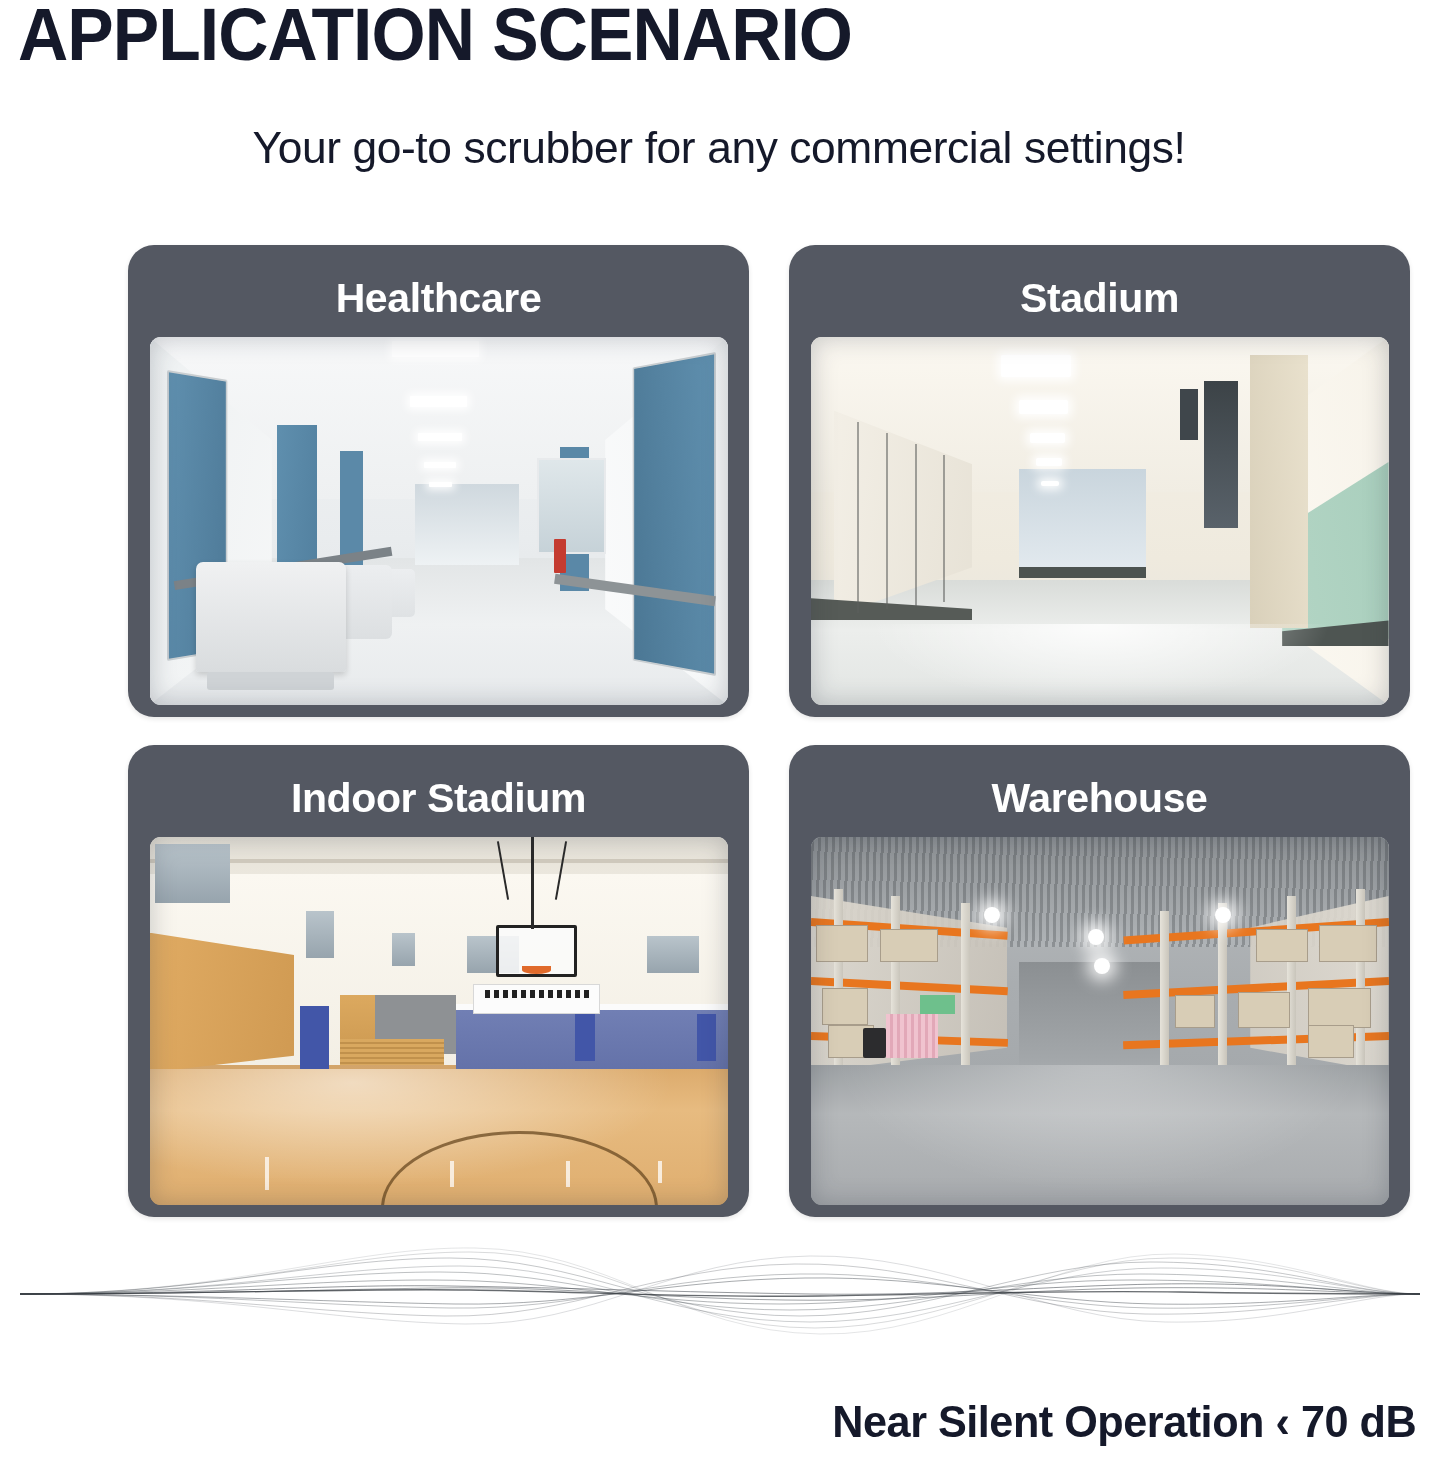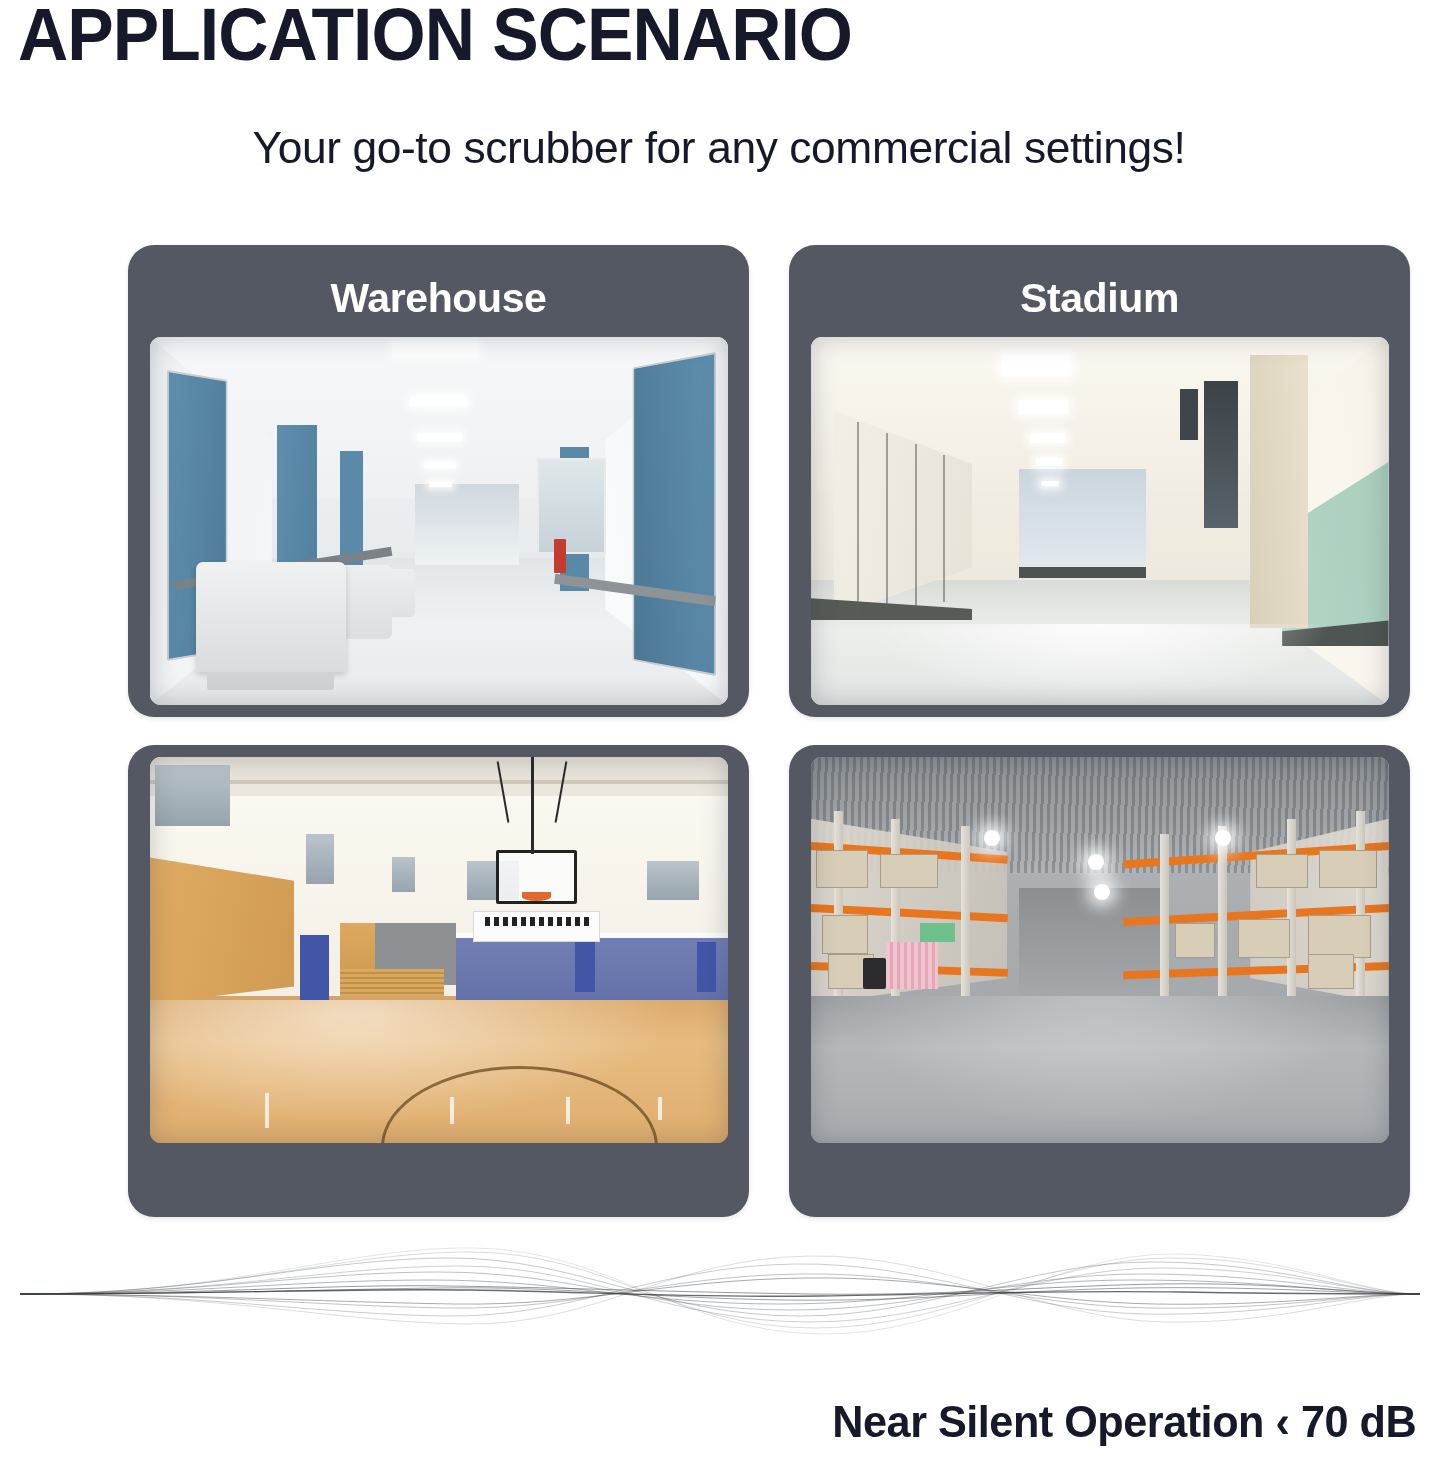--- a/index.html
+++ b/index.html
@@ -246,21 +246,21 @@
 <div class="page">
 
   <h1 class="main-title">APPLICATION SCENARIO</h1>
   <div class="subtitle">Your go-to scrubber for any commercial settings!</div>
 
   <div class="grid">
 
     <div class="row">
 
       <div class="card">
-        <div class="card-title">Warehouse</div>
+        <div class="card-title">Healthcare</div>
         <div class="photo hos">
           <div class="ceil"></div>
             <div class="floor"></div>
           <div class="wallL"></div>
             <div class="wallR"></div>
           <div class="vp"></div>
           <div class="lamp l1"></div>
             <div class="lamp l2"></div>
             <div class="lamp l3"></div>
           <div class="lamp l4"></div>
@@ -307,20 +307,21 @@
             <div class="lamp s5"></div>
           <div class="floorGloss"></div>
         </div>
       </div>
 
     </div>
 
     <div class="row">
 
       <div class="card">
+        <div class="card-title">Indoor Stadium</div>
         <div class="photo gym">
           <div class="ceil"></div>
           <div class="beam" style="left:0;top:6%;width:100%"></div>
           <div class="beam" style="left:0;top:12%;width:100%"></div>
           <div class="beam" style="left:0;top:18%;width:100%"></div>
           <div class="wallBack"></div>
           <div class="winG w3"></div>
             <div class="winG w4"></div>
             <div class="winG w5"></div>
           <div class="woodWall"></div>
@@ -345,20 +346,21 @@
             <div class="gloss"></div>
           <div class="arc"></div>
           <div class="lineX" style="left:20%;bottom:4%;width:4px;height:9%"></div>
           <div class="lineX" style="left:52%;bottom:5%;width:4px;height:7%"></div>
           <div class="lineX" style="left:72%;bottom:5%;width:4px;height:7%"></div>
           <div class="lineX" style="left:88%;bottom:6%;width:4px;height:6%"></div>
         </div>
       </div>
 
       <div class="card">
+        <div class="card-title">Warehouse</div>
         <div class="photo wh">
           <div class="ceil"></div>
             <div class="ceil2"></div>
           <div class="aisle"></div>
           <div class="rackL"></div>
             <div class="rackR"></div>
           <div class="orangeL" style="top:22%;width:34%;transform:rotate(4deg)"></div>
           <div class="orangeL" style="top:38%;width:34%;transform:rotate(3deg)"></div>
           <div class="orangeL" style="top:53%;width:34%;transform:rotate(2deg)"></div>
           <div class="orangeR" style="top:22%;width:46%;transform:rotate(-4deg)"></div>

